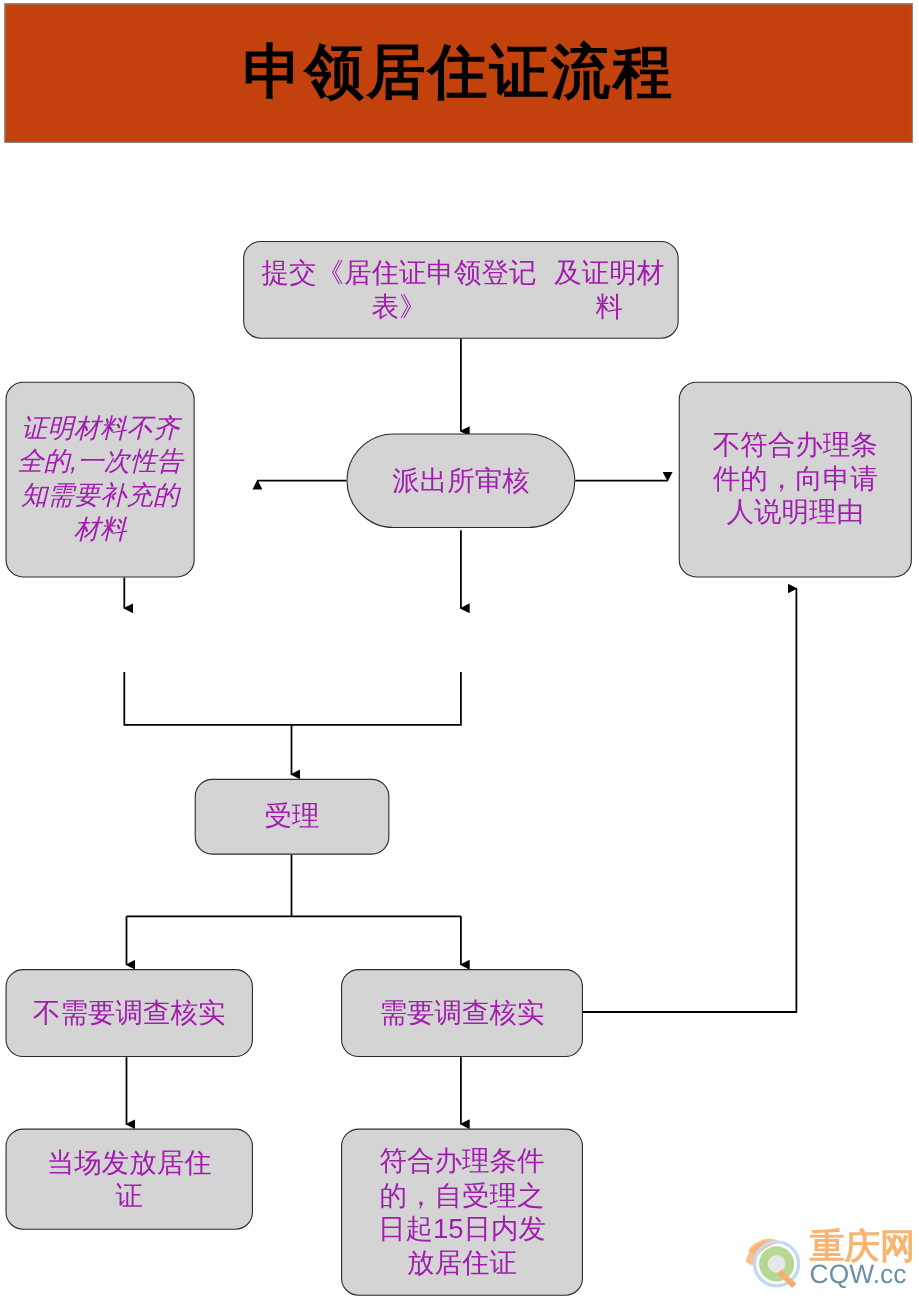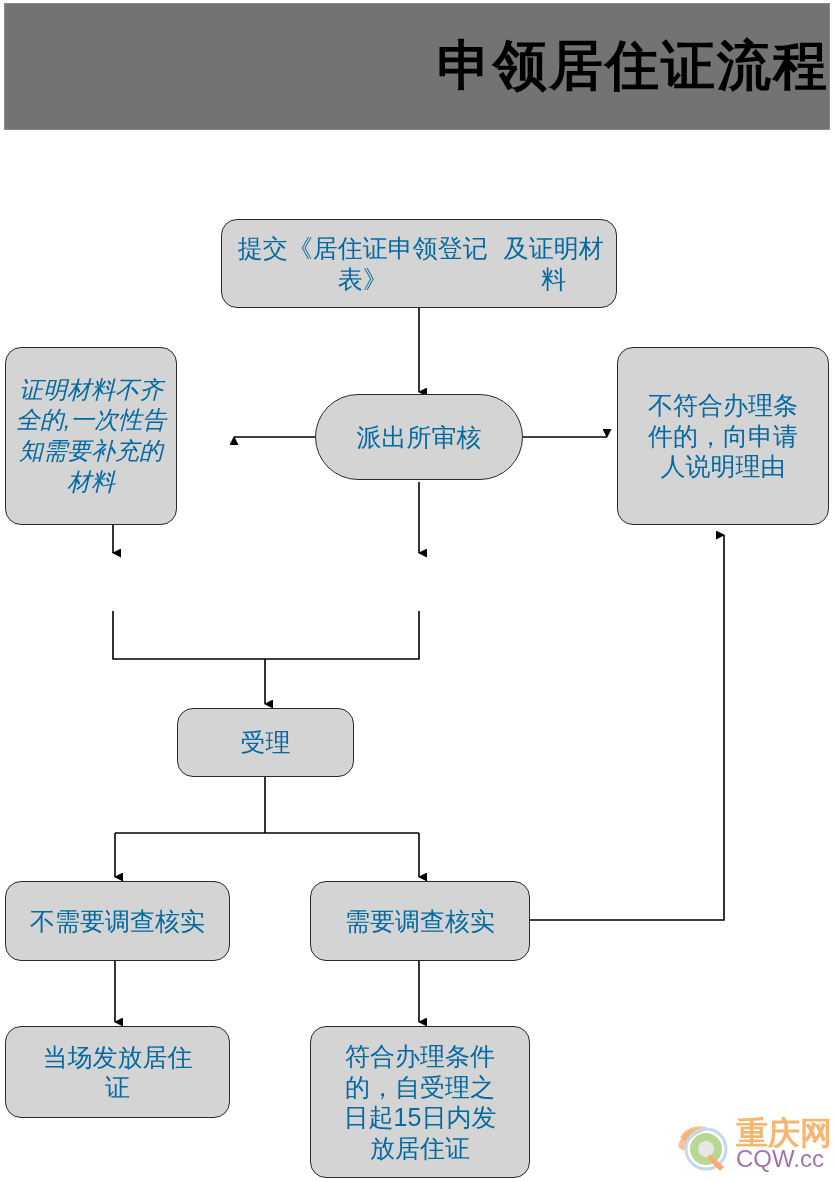--- a/index.html
+++ b/index.html
@@ -23,26 +23,26 @@
     height: 1182px;
   }
 
   
   .title-banner {
     position: absolute;
     left: 4px;
     top: 3px;
     width: 826px;
     height: 127px;
-    background: #737373;
+    background: #c2410c;
     border: 1px solid #8a8a8a;
     box-sizing: border-box;
     display: flex;
     align-items: center;
-    justify-content: flex-end;
+    justify-content: center;
   }
   .title-text {
     font-family: "Liberation Serif", "DejaVu Serif", serif;
     font-weight: bold;
     font-size: 54px;
     line-height: 1.1;
     color: #000000;
     letter-spacing: 2px;
     white-space: nowrap;
   }
@@ -50,21 +50,21 @@
   
   .node {
     position: absolute;
     background: #d4d4d4;
     border: 1px solid #2b2b2b;
     box-sizing: border-box;
     display: flex;
     align-items: center;
     justify-content: center;
     text-align: center;
-    color: #0369a1;
+    color: #a21caf;
     font-family: "Liberation Sans", "DejaVu Sans", sans-serif;
     font-size: 25px;
     line-height: 1.22;
     padding: 2px 6px;
   }
   .node.rounded { border-radius: 16px; }
   .node.pill    { border-radius: 999px; }
 
   .node-label { display: block; }
 
@@ -101,21 +101,21 @@
     color: #f08a1c;
     letter-spacing: 0px;
     white-space: nowrap;
   }
   .wm-en {
     position: absolute;
     left: 60px; top: 29px;
     font-family: "Liberation Sans", "DejaVu Sans", sans-serif;
     font-size: 24px;
     line-height: 26px;
-    color: #701a75;
+    color: #0c4a6e;
     white-space: nowrap;
   }
 </style>
 </head>
 <body>
 
 <div id="canvas">
 
   <div class="title-banner">
     <div class="title-text">申领居住证流程</div>

